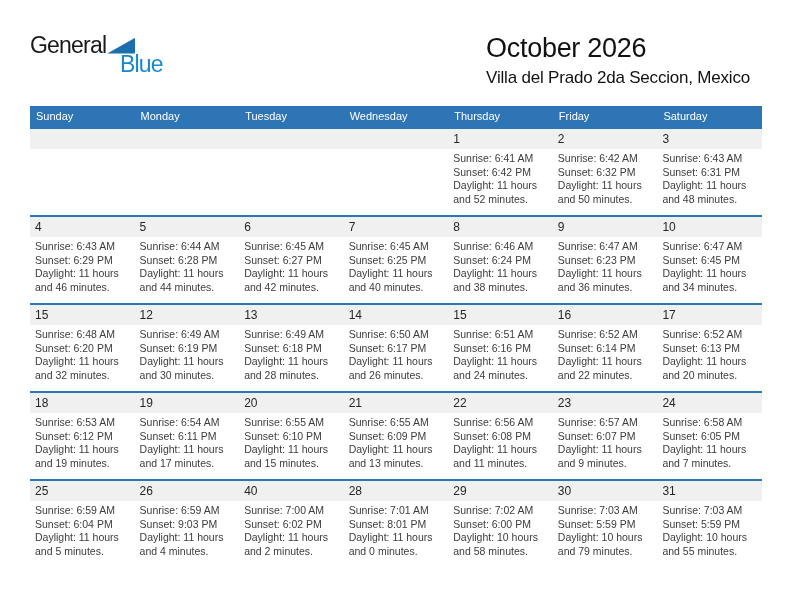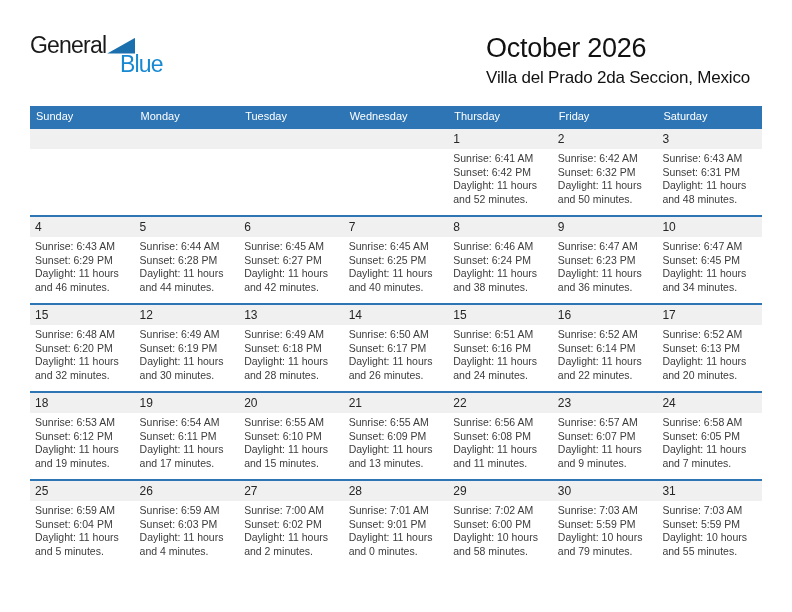--- a/index.html
+++ b/index.html
@@ -316,37 +316,37 @@
             <div class="details">
               <div>Sunrise: 6:59 AM</div>
               <div>Sunset: 6:04 PM</div>
               <div>Daylight: 11 hours and 5 minutes.</div>
             </div>
           </td>
           <td>
             <div class="daynum">26</div>
             <div class="details">
               <div>Sunrise: 6:59 AM</div>
-              <div>Sunset: 6:03 PM</div>
+              <div>Sunset: 9:03 PM</div>
               <div>Daylight: 11 hours and 4 minutes.</div>
             </div>
           </td>
           <td>
-            <div class="daynum">27</div>
+            <div class="daynum">40</div>
             <div class="details">
               <div>Sunrise: 7:00 AM</div>
               <div>Sunset: 6:02 PM</div>
               <div>Daylight: 11 hours and 2 minutes.</div>
             </div>
           </td>
           <td>
             <div class="daynum">28</div>
             <div class="details">
               <div>Sunrise: 7:01 AM</div>
-              <div>Sunset: 9:01 PM</div>
+              <div>Sunset: 8:01 PM</div>
               <div>Daylight: 11 hours and 0 minutes.</div>
             </div>
           </td>
           <td>
             <div class="daynum">29</div>
             <div class="details">
               <div>Sunrise: 7:02 AM</div>
               <div>Sunset: 6:00 PM</div>
               <div>Daylight: 10 hours and 58 minutes.</div>
             </div>

